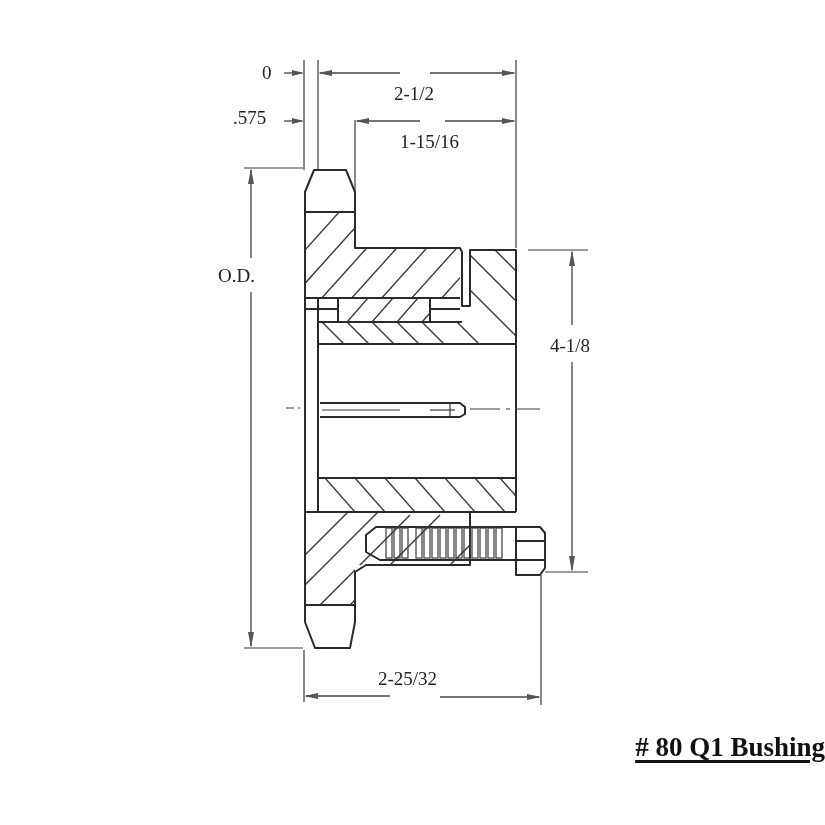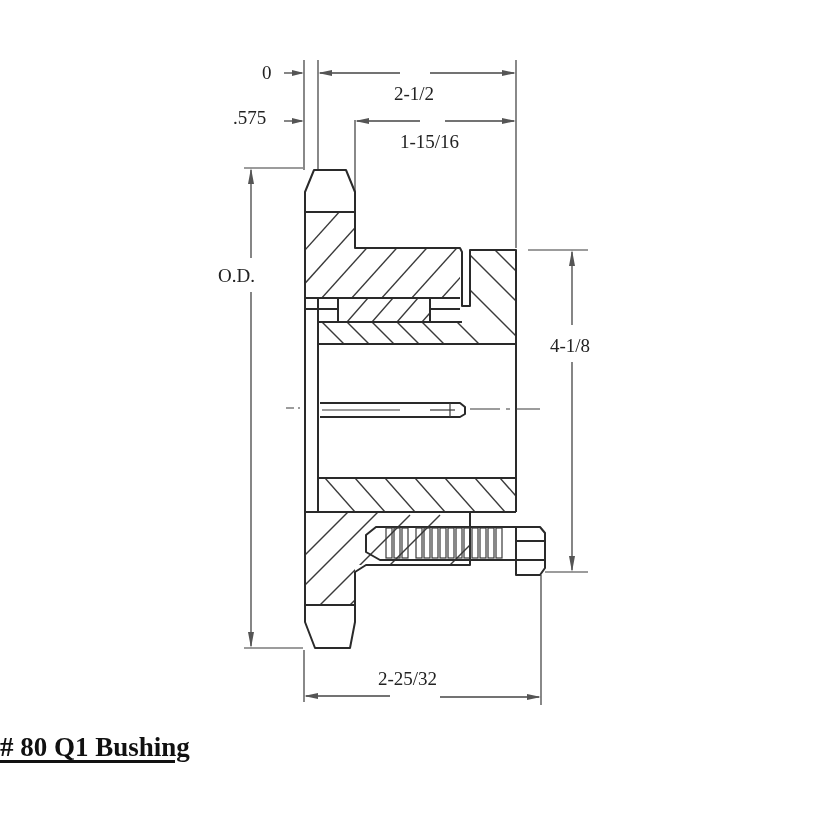--- a/index.html
+++ b/index.html
@@ -6,21 +6,21 @@
     body { width: 825px; height: 825px; position: relative; overflow: hidden; }
     #drawing { position: absolute; left: 0; top: 0; width: 825px; height: 825px; }
     .ln { stroke: #2a2a2a; stroke-width: 2; fill: none; stroke-linejoin: round; }
     .thin { stroke: #3a3a3a; stroke-width: 1.2; fill: none; }
     .dim { stroke: #444; stroke-width: 1.3; fill: none; }
     .hatch { stroke: #3a3a3a; stroke-width: 1.4; }
     .arrow { fill: #555; }
     .lbl { font-family: "Liberation Serif", "DejaVu Serif", serif; font-size: 19px; fill: #222; }
     .title {
       position: absolute; left: 0; width: 825px; top: 732px;
-      text-align: left;
+      text-align: right;
       font-family: "Liberation Serif", "DejaVu Serif", serif;
       font-weight: bold; font-size: 27px; color: #111;
     }
     .title span { text-decoration: underline; text-underline-offset: 4px; text-decoration-thickness: 3px; }
   </style>
 </head>
 <body>
 
 <svg id="drawing" viewBox="0 0 825 825" xmlns="http://www.w3.org/2000/svg">
   <defs>

